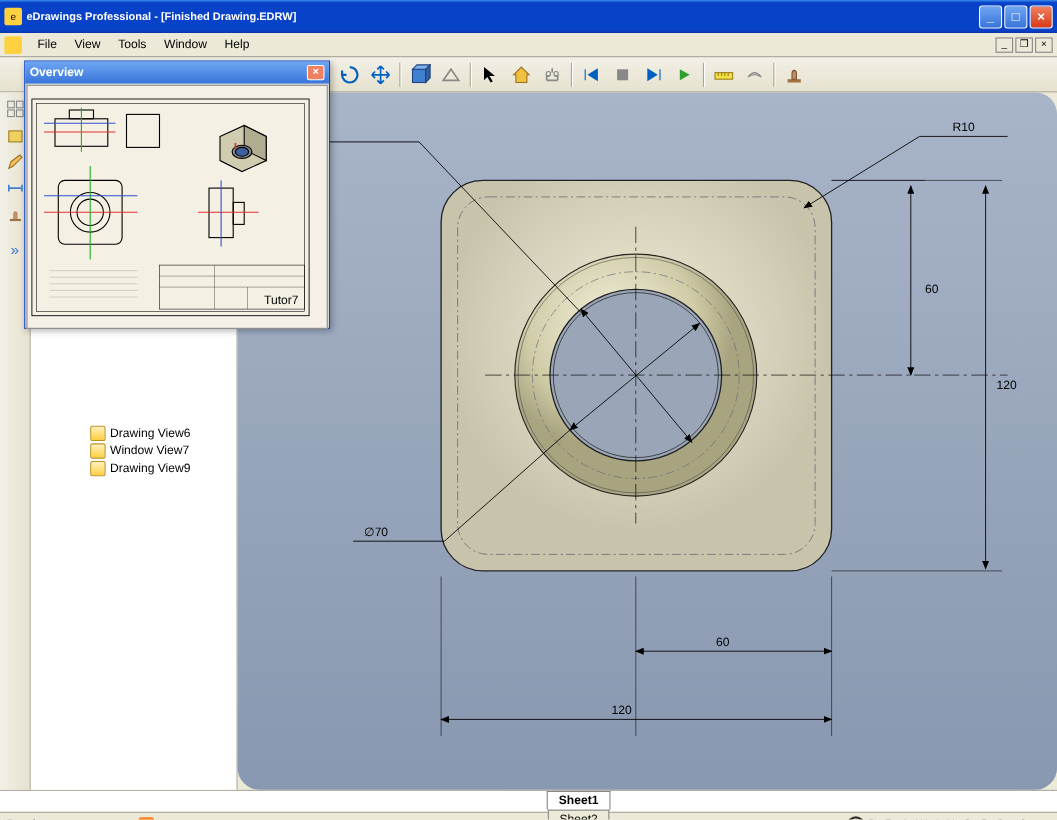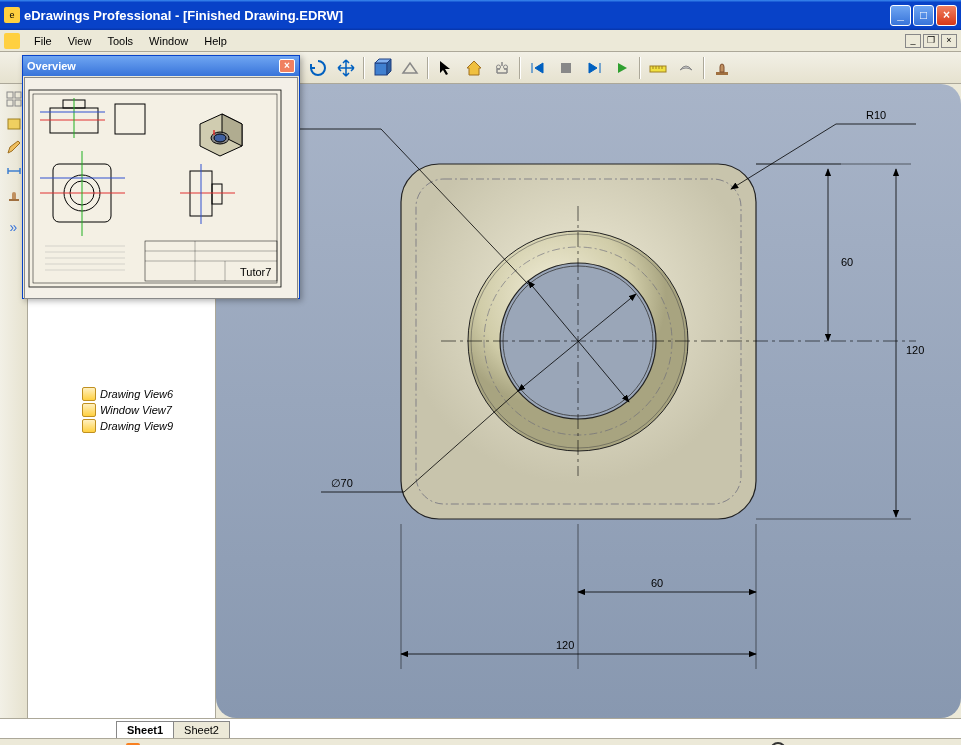--- a/index.html
+++ b/index.html
@@ -1,21 +1,21 @@
 <!DOCTYPE html>
 <html><head>
 <meta charset="utf-8">
 <style>
 * { box-sizing: border-box; margin: 0; padding: 0; font-family: Tahoma, sans-serif; font-size: 11px; }
 body { width: 961px; height: 745px; overflow: hidden; background: #ece9d8; }
 
 
 .titlebar { height: 30px; background: linear-gradient(to bottom, #3c8cf0 0%, #0842c8 8%, #0842c8 92%, #0734a8 100%); display: flex; align-items: center; padding: 0 4px; color: white; }
 .titlebar .app-icon { width: 16px; height: 16px; background: #ffd040; border-radius: 2px; margin-right: 4px; font-size: 9px; text-align: center; line-height: 16px; color: #000; }
-.titlebar .title-text { flex: 1; font-weight: bold; font-size: 13px; }
+.titlebar .title-text { flex: 1; font-weight: bold; font-size: 10px; }
 .title-buttons { display: flex; gap: 2px; }
 .title-btn { width: 21px; height: 21px; background: linear-gradient(to bottom, #6fa6f2, #3874da); border: 1px solid #fff; border-radius: 3px; color: white; font-weight: bold; font-size: 12px; text-align: center; line-height: 18px; cursor: pointer; }
 .title-btn.close { background: linear-gradient(to bottom, #f08060, #d83818); }
 
 
 .menubar { height: 22px; background: #ece9d8; display: flex; align-items: center; padding-left: 4px; border-bottom: 1px solid #aca899; position: relative; }
 .menubar .menu-icon { width: 16px; height: 16px; background: #ffd040; border-radius: 2px; margin-right: 6px; }
 .menubar .menu-item { padding: 2px 8px; cursor: pointer; }
 .mdi-controls { position: absolute; right: 4px; display: flex; gap: 2px; }
 .mdi-btn { width: 16px; height: 14px; background: #ece9d8; border: 1px solid #888; font-size: 9px; text-align: center; cursor: pointer; }
@@ -25,30 +25,30 @@
 .tb-btn { width: 26px; height: 26px; display: inline-flex; align-items: center; justify-content: center; margin: 0 1px; cursor: pointer; border-radius: 2px; }
 .tb-sep { width: 2px; height: 22px; border-left: 1px solid #aca899; border-right: 1px solid #fff; margin: 0 3px; }
 .tb-start { margin-left: 300px; }
 
 
 .main-area { height: 634px; display: flex; position: relative; }
 .left-tools { width: 28px; background: linear-gradient(to right, #f2f0e6, #e6e2cf); border-right: 1px solid #aca899; display: flex; flex-direction: column; align-items: center; padding-top: 4px; gap: 2px; }
 .lt-btn { width: 22px; height: 22px; display: flex; align-items: center; justify-content: center; cursor: pointer; font-size: 14px; }
 .lt-chevron { margin-top: 8px; color: #3874da; }
 
-.tree-panel { width: 188px; background: #fff; border-right: 1px solid #aca899; padding: 4px; overflow: hidden; font-style: italic; }
+.tree-panel { width: 188px; background: #fff; border-right: 1px solid #aca899; padding: 4px; overflow: hidden; }
 .tree-item { display: flex; align-items: center; gap: 4px; padding: 1px 2px 1px 50px; cursor: pointer; white-space: nowrap; }
 .tree-icon { width: 14px; height: 14px; background: linear-gradient(to bottom, #fff0c0, #ffd040); border: 1px solid #c09020; border-radius: 2px; flex-shrink: 0; }
 .tree-spacer { height: 298px; }
 
 .drawing-area { flex: 1; background: linear-gradient(to bottom, #a8b4c8, #8898b0); position: relative; overflow: hidden; border-radius: 20px; }
 .drawing-area svg { width: 100%; height: 100%; }
 
 
-.sheet-tabs { height: 20px; background: #fff; border-top: 1px solid #aca899; display: flex; align-items: flex-end; padding-left: 116px; }
+.sheet-tabs { height: 20px; background: #fff; border-top: 1px solid #aca899; display: flex; align-items: center; padding-left: 90px; flex-direction: column; }
 .sheet-tab { padding: 2px 10px; border: 1px solid #888; border-bottom: none; background: #ece9d8; cursor: pointer; margin-right: -1px; }
 .sheet-tab.active { background: #fff; font-weight: bold; }
 
 
 .statusbar { height: 22px; background: #ece9d8; display: flex; align-items: center; padding: 0 6px; border-top: 1px solid #aca899; }
 .status-left { flex: 0 0 120px; }
 .status-rss { width:14px; height:14px; background:#f88020; border-radius:2px; }
 .status-fill { flex: 1; }
 .status-brand { font-size: 11px; letter-spacing: 2px; color: #333; display: flex; align-items: center; gap: 4px; }
 .brand-e { width: 16px; height: 16px; border: 2px solid #333; border-radius: 50%; font-size: 10px; text-align: center; line-height: 12px; }

